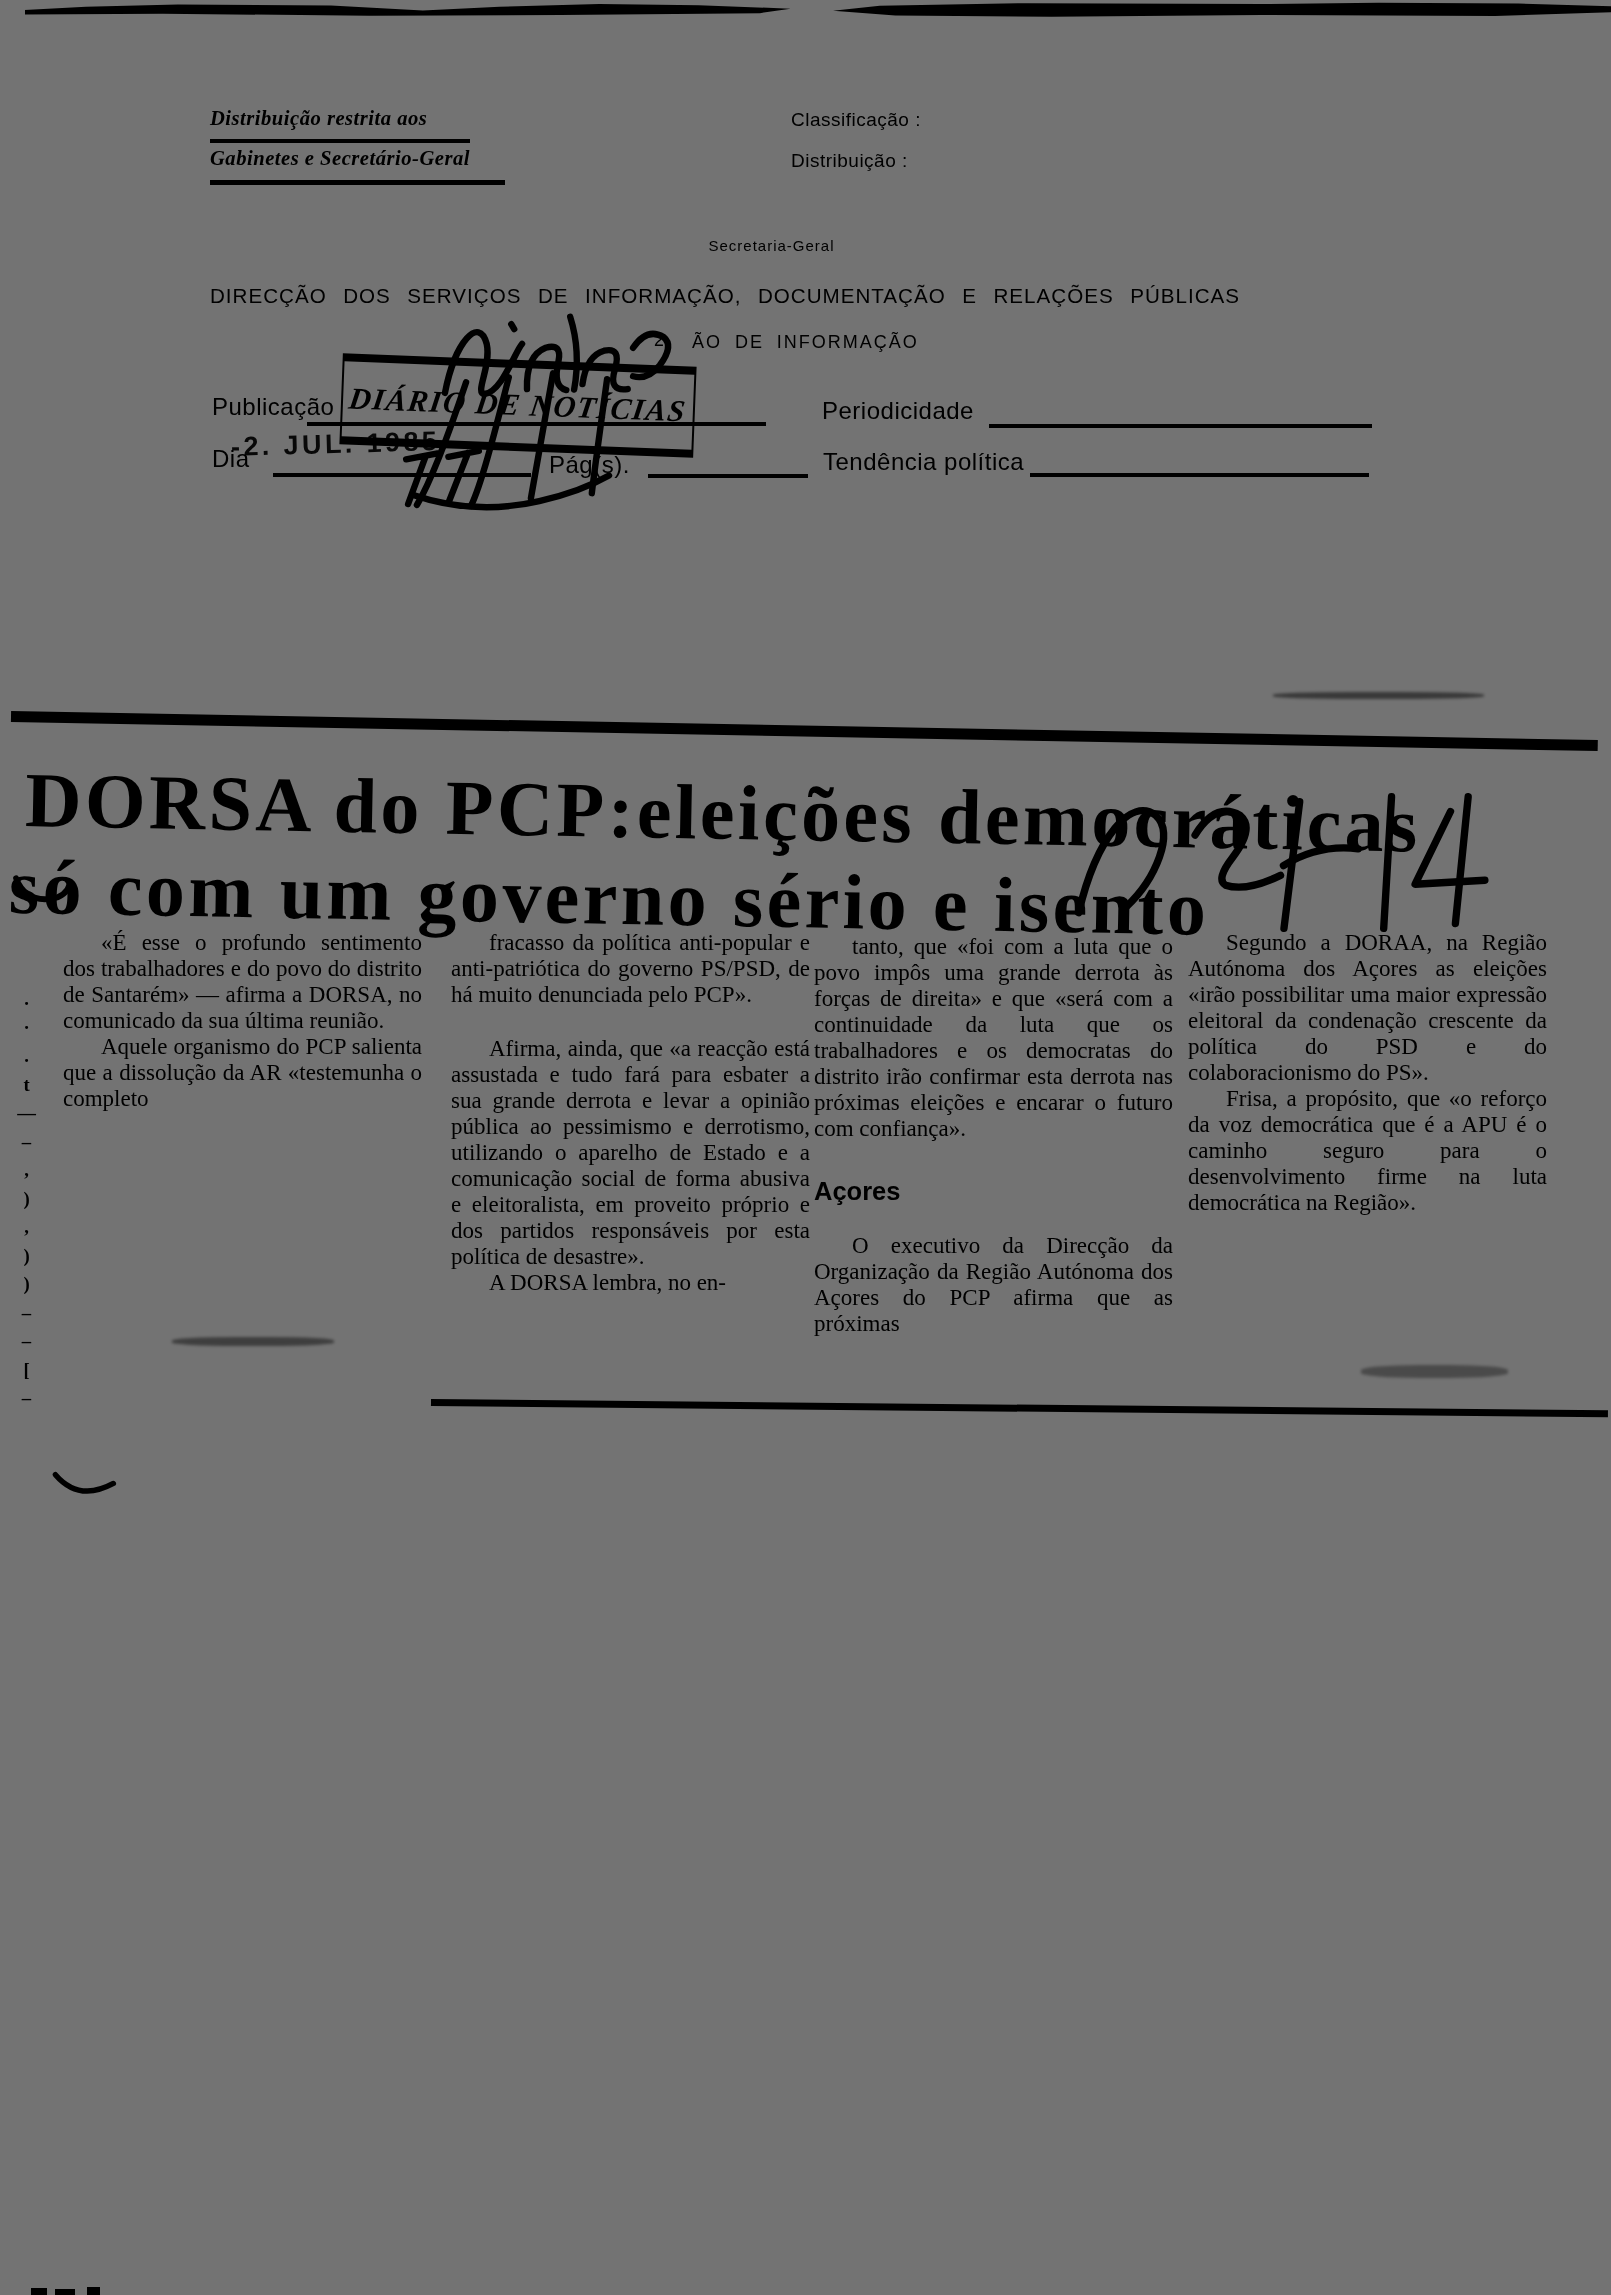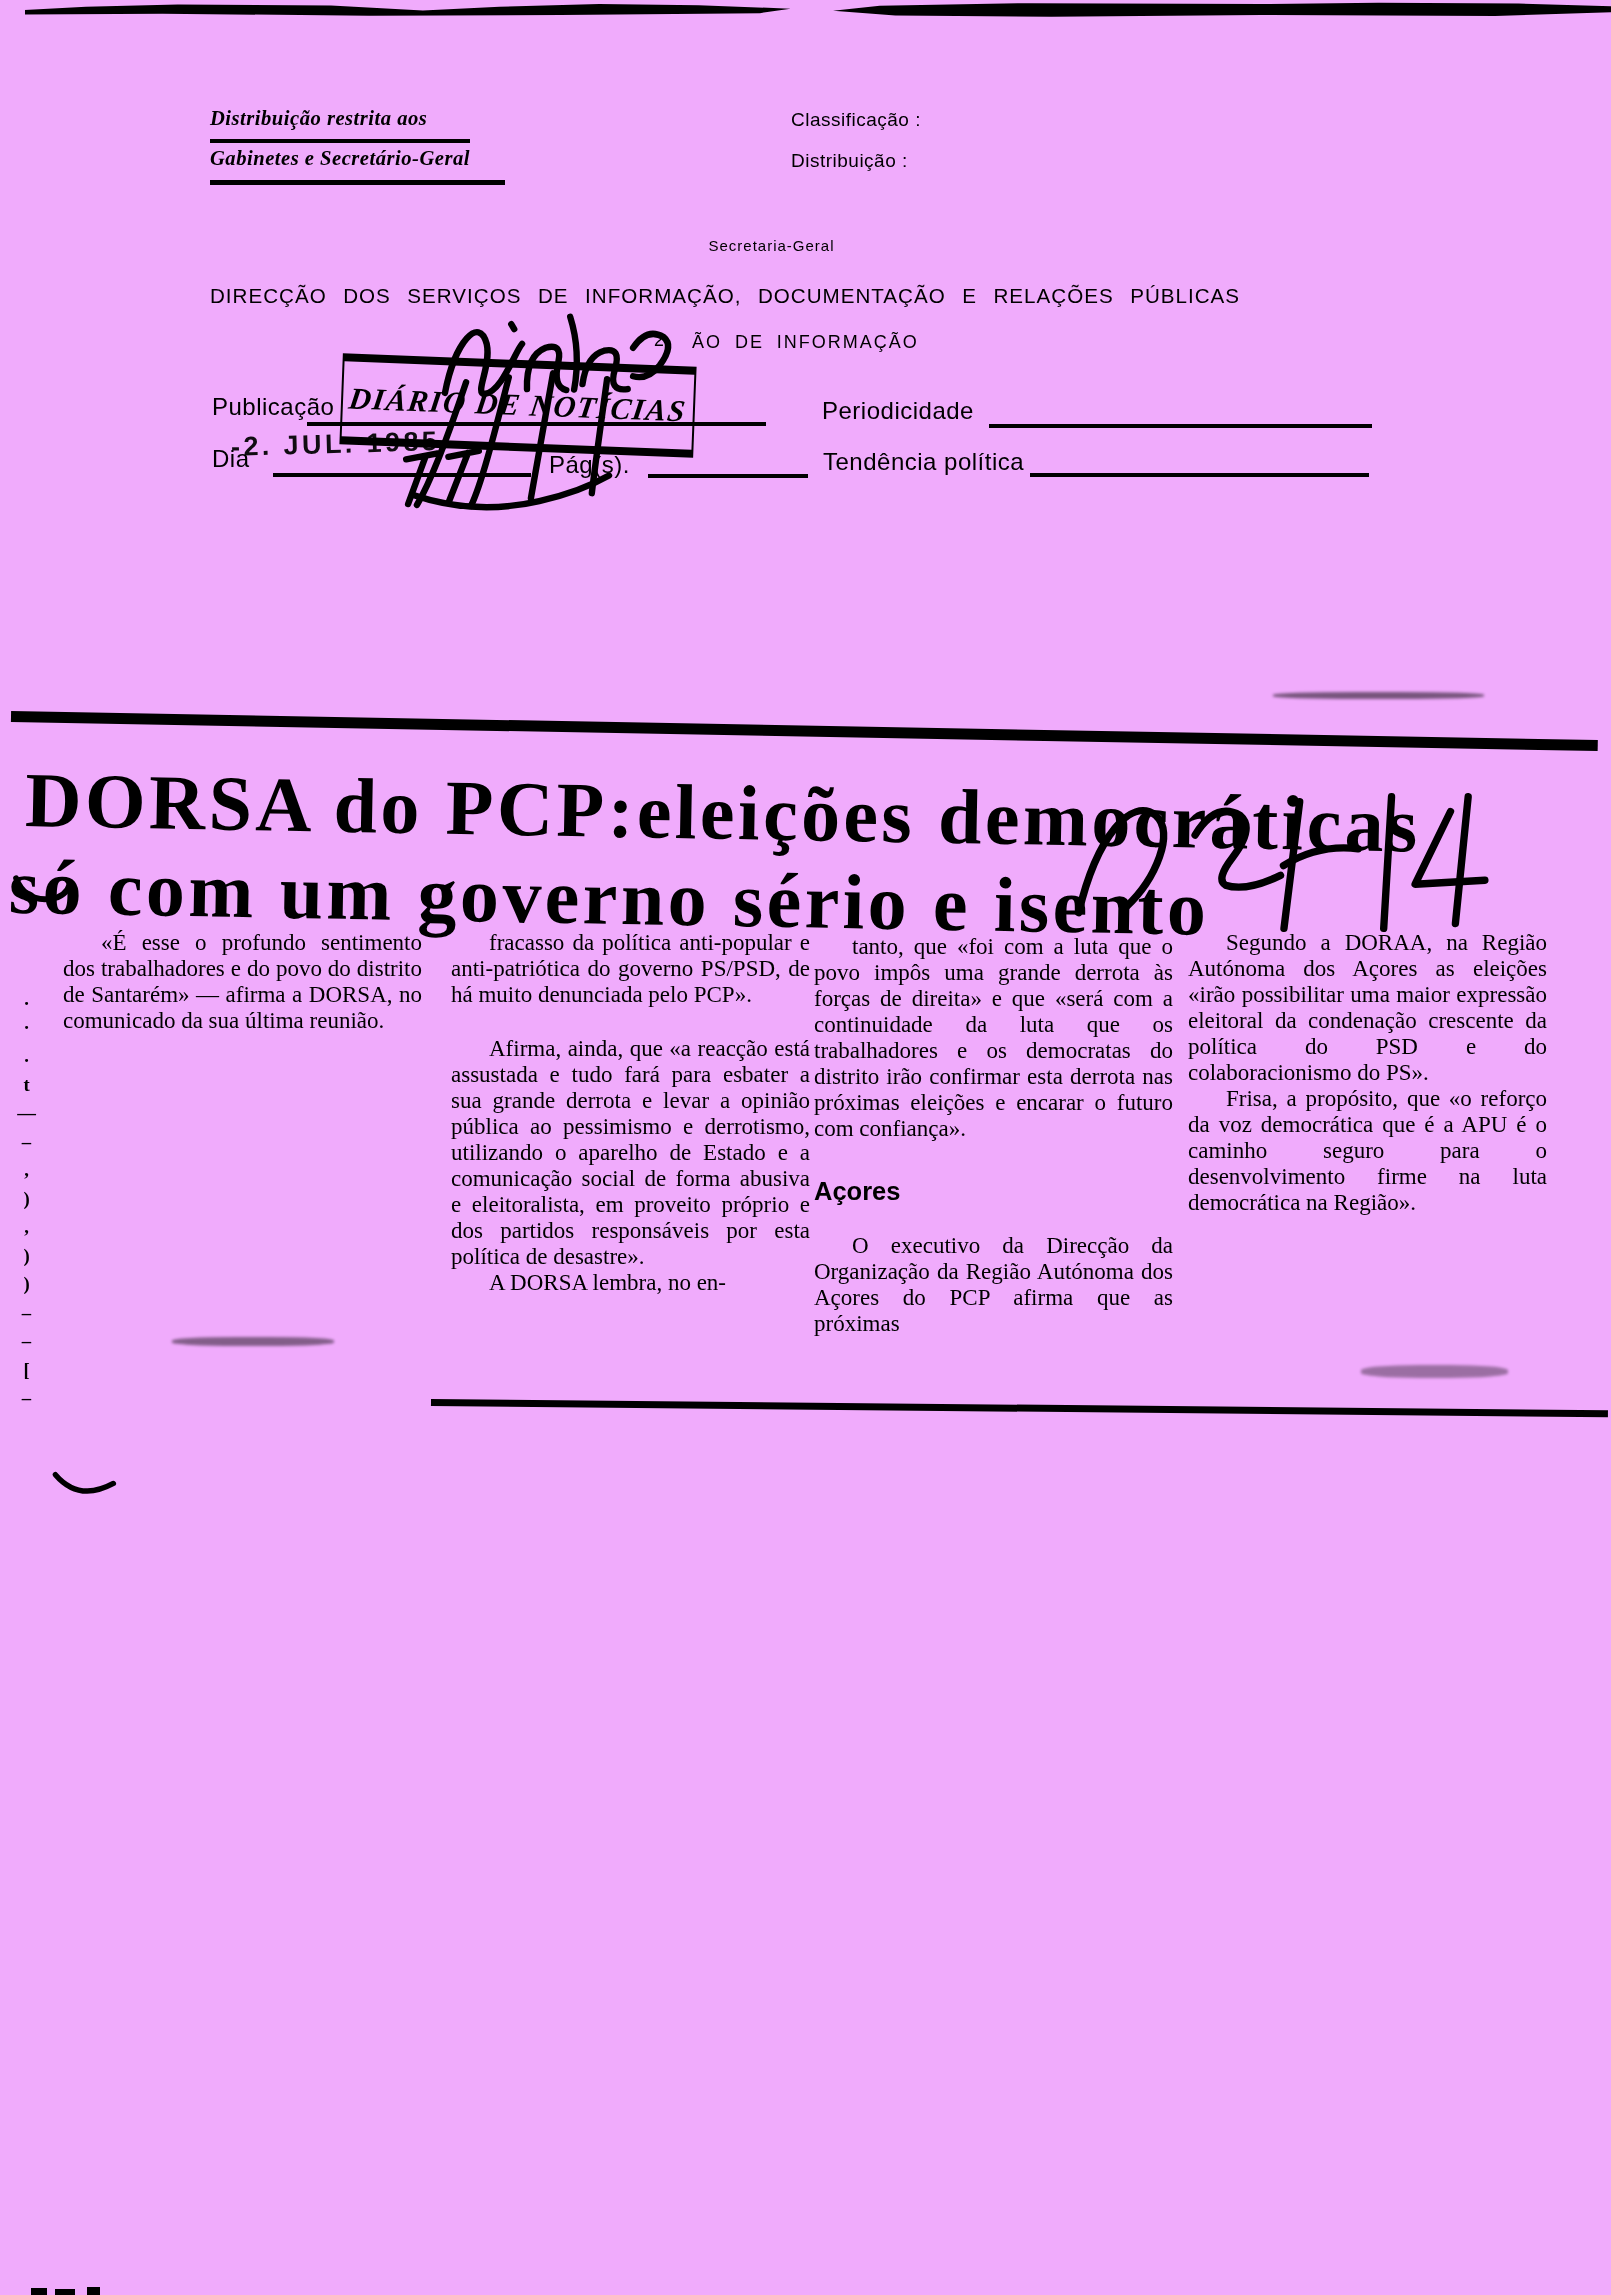--- a/index.html
+++ b/index.html
@@ -1,16 +1,16 @@
 <!DOCTYPE html>
 <html lang="pt" style="font-size:7.9px"><head>
 <meta charset="utf-8">
 <style>
   html,body{margin:0;padding:0;background:#e8e8e8;}
-  #page{position:relative;width:1612px;height:2295px;background:#f0abfc;color:#000;
+  #page{position:relative;width:1612px;height:2295px;background:#737373;color:#000;
         font-family:"Liberation Serif", serif;overflow:hidden;}
 
   
   .top-band{position:absolute;background:#000;}
   .band1{left:24.6px;top:2.9px;width:766px;height:12.8px;
          clip-path:polygon(0 55%,8% 30%,20% 12%,40% 20%,52% 60%,62% 30%,75% 8%,88% 18%,100% 45%,96% 80%,70% 95%,45% 100%,18% 85%,0 90%);}
   .band2{left:833px;top:2px;width:779px;height:14.7px;
          clip-path:polygon(0 60%,6% 25%,25% 8%,55% 14%,70% 5%,88% 10%,100% 30%,100% 70%,85% 95%,55% 88%,28% 100%,8% 92%);}
 
   
@@ -107,20 +107,21 @@
   <div class="rule" style="left:1030px;top:473px;width:339px;height:4.4px;"></div>
 
   <div class="big-rule"></div>
   <div class="headline">
     <div class="l1">DORSA do PCP:eleições democráticas</div>
     <div class="l2">só com um governo sério e isento</div>
   </div>
 
   <div class="col c0">
       <div class="col-para">«É esse o profundo sentimento dos trabalhadores e do povo do distrito de Santarém» — afirma a DORSA, no comunicado da sua última reunião.</div>
+      <div class="col-para">Aquele organismo do PCP salienta que a dissolução da AR «testemunha o completo</div>
     </div>
   <div class="col c1">
       <div class="col-para">fracasso da política anti-popular e anti-patriótica do governo PS/PSD, de há muito denunciada pelo PCP».</div>
       <div class="col-para gap">Afirma, ainda, que «a reacção está assustada e tudo fará para esbater a sua grande derrota e levar a opinião pública ao pessimismo e derrotismo, utilizando o aparelho de Estado e a comunicação social de forma abusiva e eleitoralista, em proveito próprio e dos partidos responsáveis por esta política de desastre».</div>
       <div class="col-para">A DORSA lembra, no en-</div>
     </div>
   <div class="col c2">
       <div class="col-para">tanto, que «foi com a luta que o povo impôs uma grande derrota às forças de direita» e que «será com a continuidade da luta que os trabalhadores e os democratas do distrito irão confirmar esta derrota nas próximas eleições e encarar o futuro com confiança».</div>
       <div class="col-heading">Açores</div>
       <div class="col-para">O executivo da Direcção da Organização da Região Autónoma dos Açores do PCP afirma que as próximas</div>

